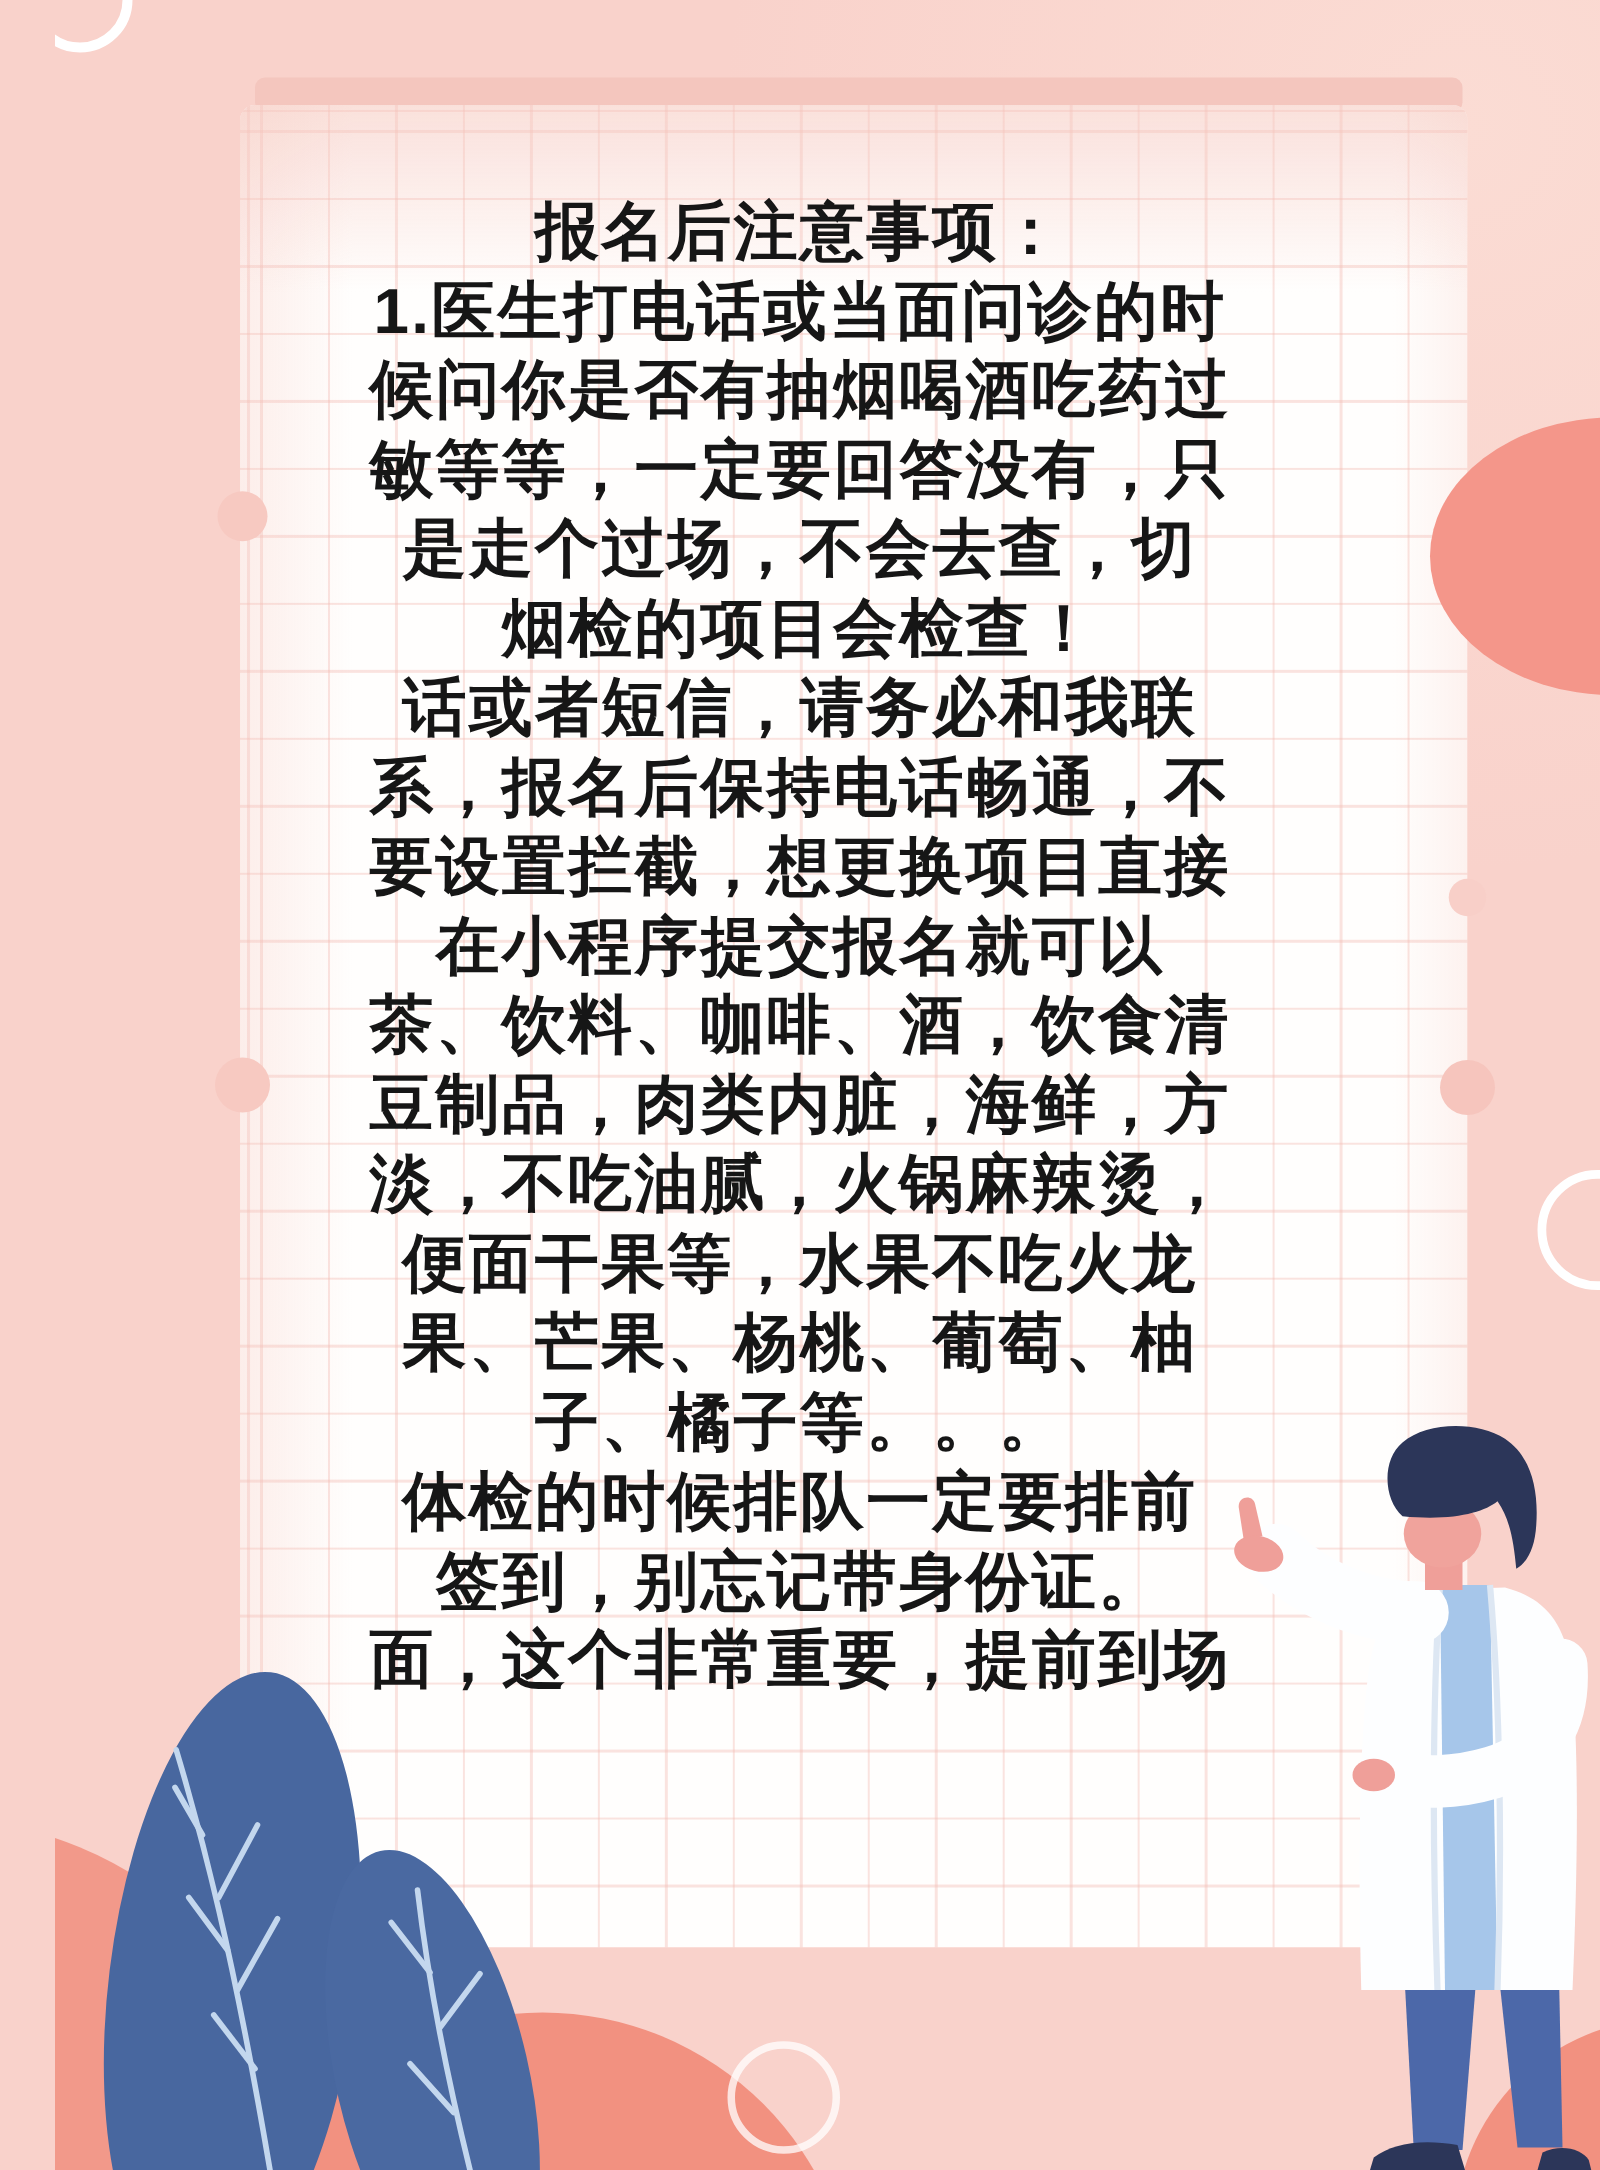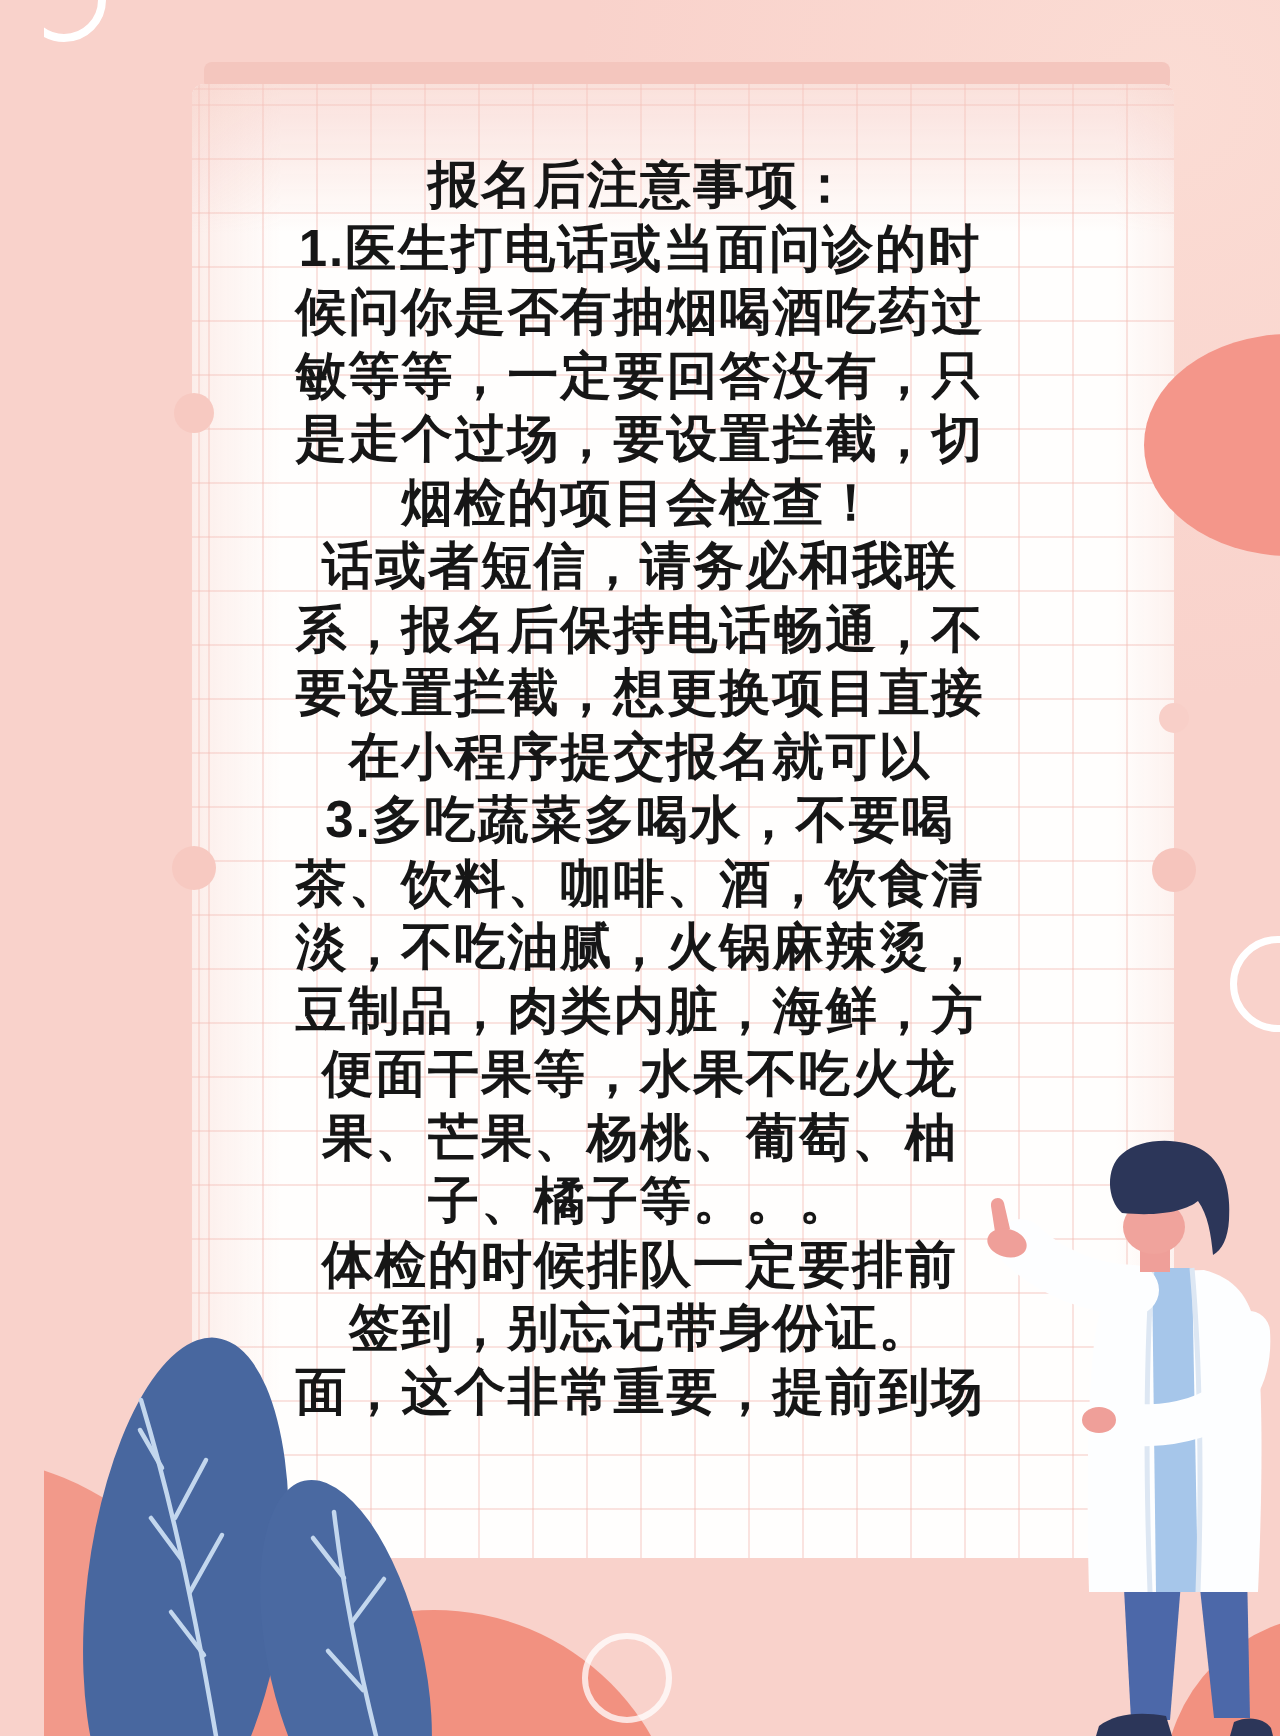--- a/index.html
+++ b/index.html
@@ -71,30 +71,29 @@
   <div class="blob blob-bottom-right"></div>
 
   <div class="back-sheet"></div>
 
   <div class="card">
     <div class="text-block">
       <div class="line">报名后注意事项：</div>
       <div class="line">1.医生打电话或当面问诊的时</div>
       <div class="line">候问你是否有抽烟喝酒吃药过</div>
       <div class="line">敏等等，一定要回答没有，只</div>
-      <div class="line">是走个过场，要设置拦截，切</div>
+      <div class="line">是走个过场，不会去查，切</div>
       <div class="line">烟检的项目会检查！</div>
       <div class="line">话或者短信，请务必和我联</div>
       <div class="line">系，报名后保持电话畅通，不</div>
       <div class="line">要设置拦截，想更换项目直接</div>
       <div class="line">在小程序提交报名就可以</div>
-      <div class="line">3.多吃蔬菜多喝水，不要喝</div>
       <div class="line">茶、饮料、咖啡、酒，饮食清</div>
+      <div class="line">豆制品，肉类内脏，海鲜，方</div>
       <div class="line">淡，不吃油腻，火锅麻辣烫，</div>
-      <div class="line">豆制品，肉类内脏，海鲜，方</div>
       <div class="line">便面干果等，水果不吃火龙</div>
       <div class="line">果、芒果、杨桃、葡萄、柚</div>
       <div class="line">子、橘子等。。。</div>
       <div class="line">体检的时候排队一定要排前</div>
       <div class="line">签到，别忘记带身份证。</div>
       <div class="line">面，这个非常重要，提前到场</div>
     </div>
   </div>
 
   <div class="notch notch-l1"></div>

